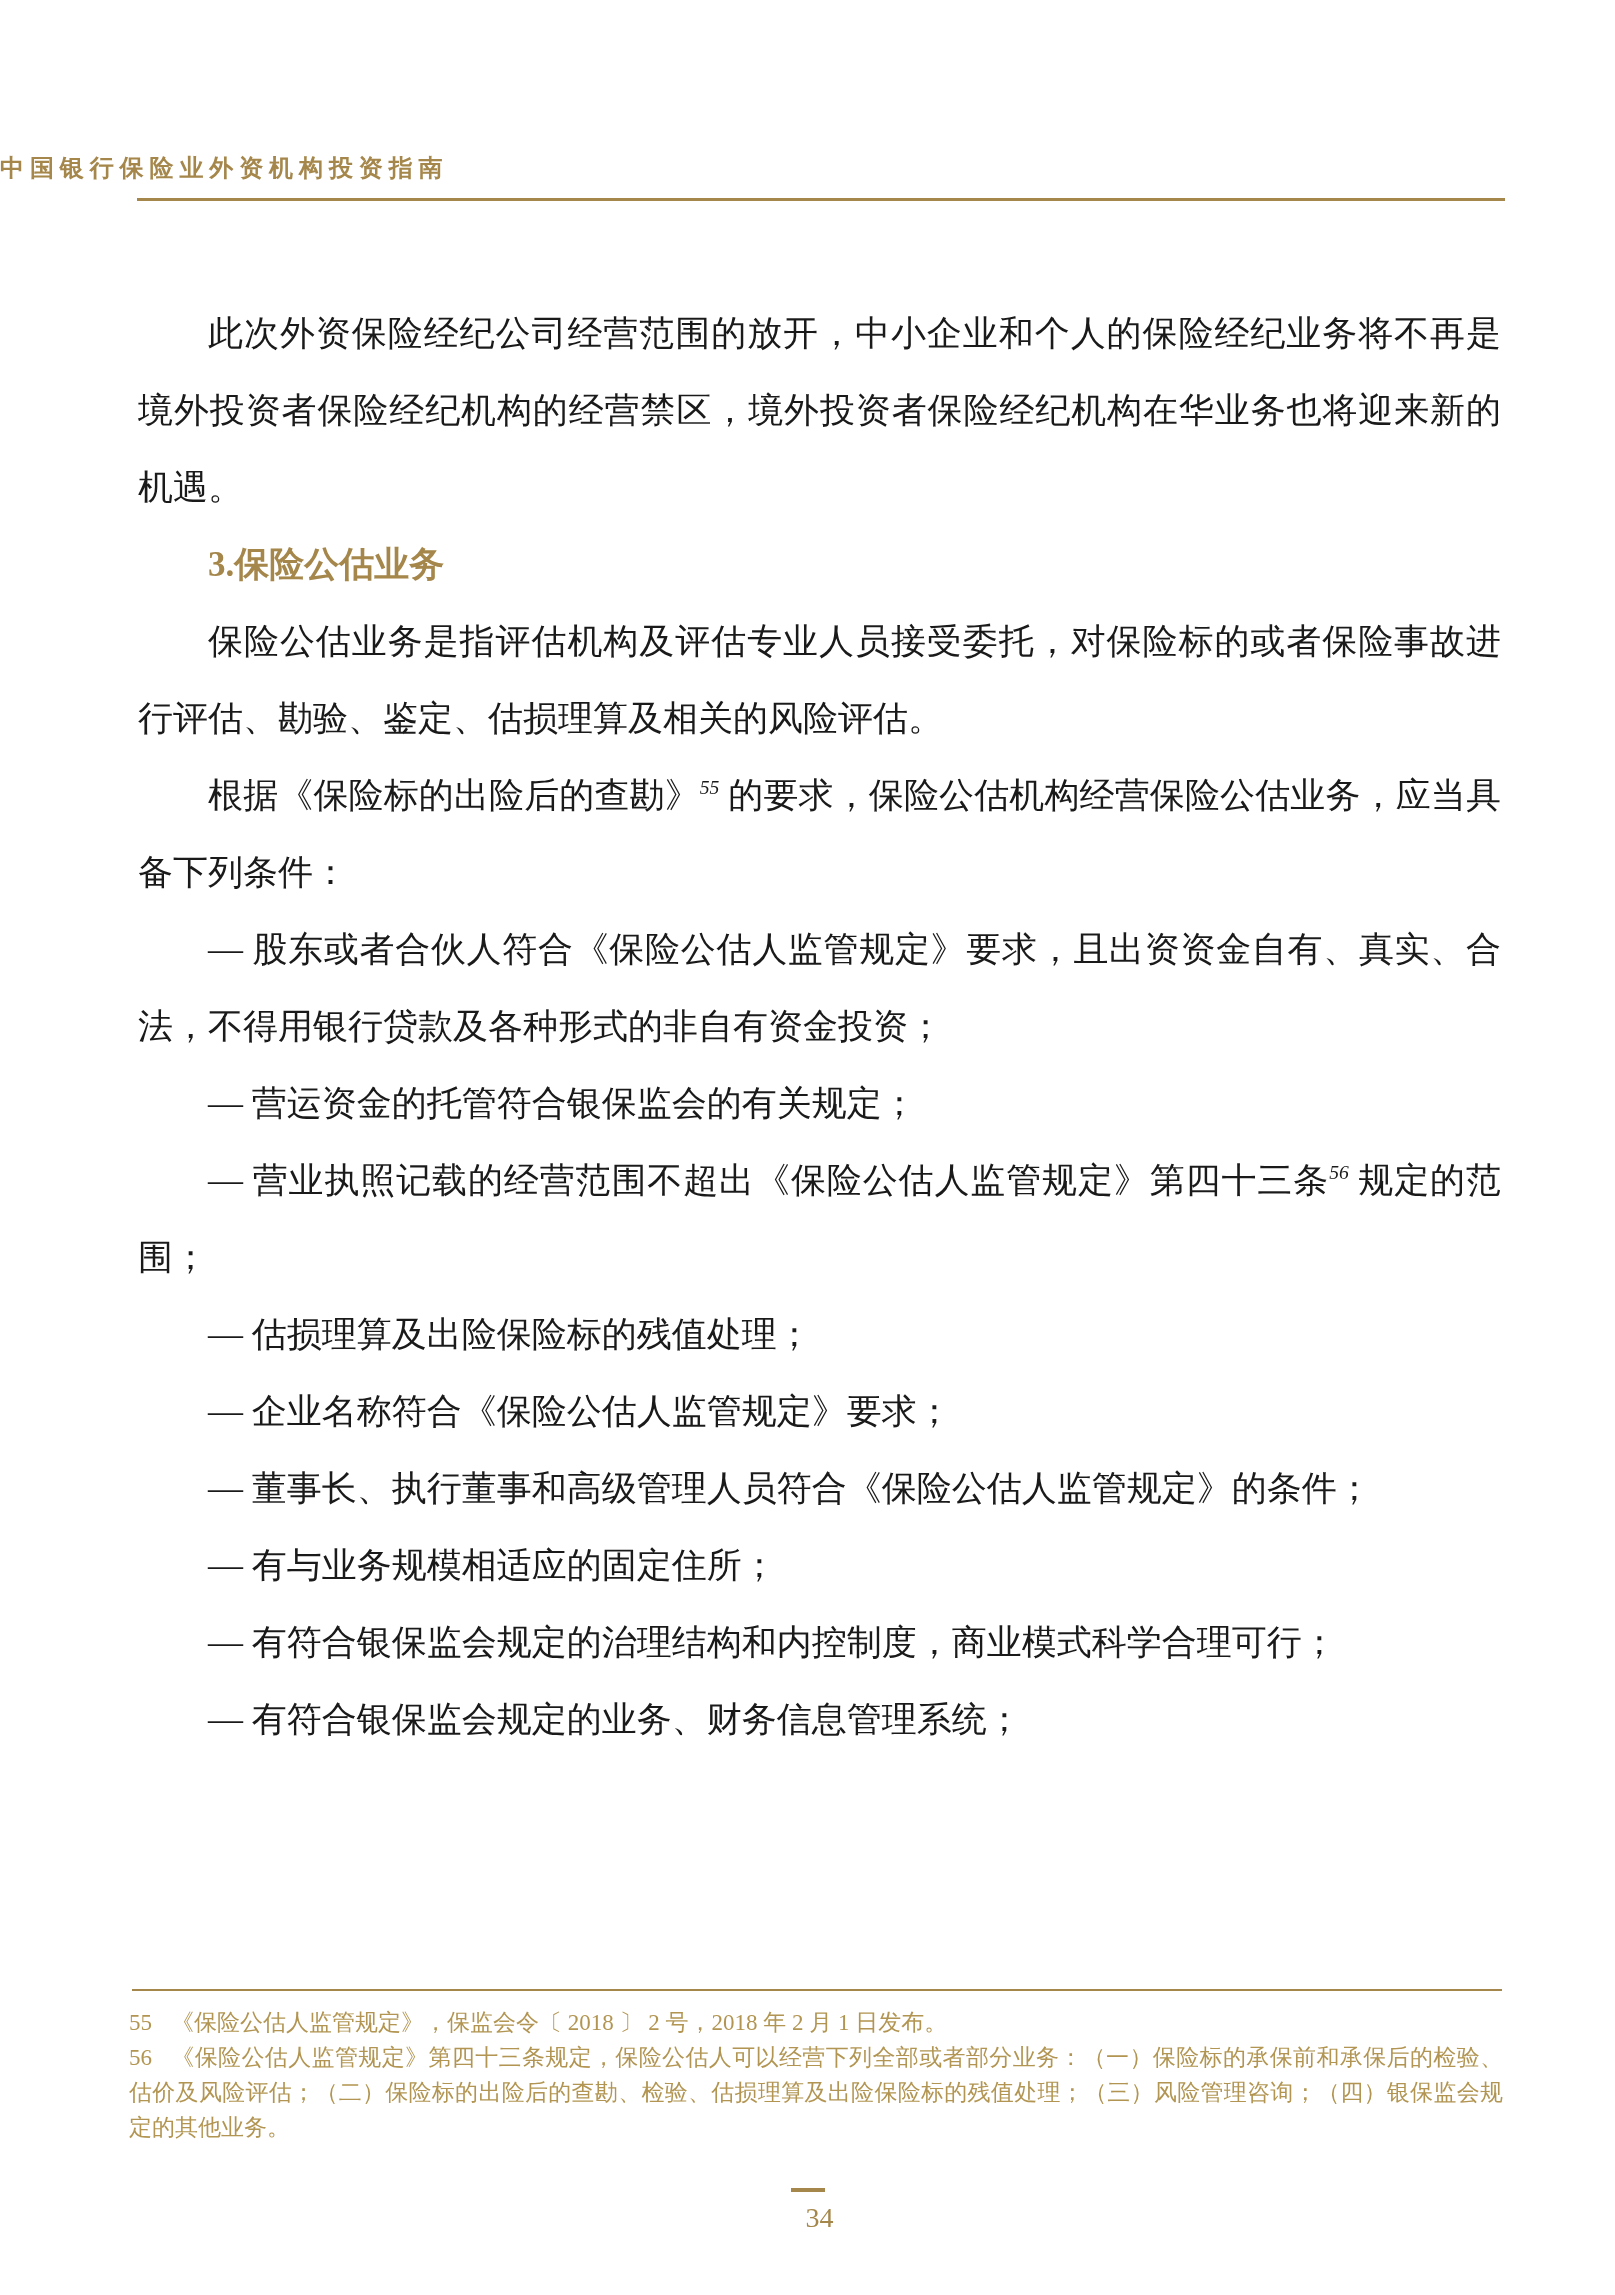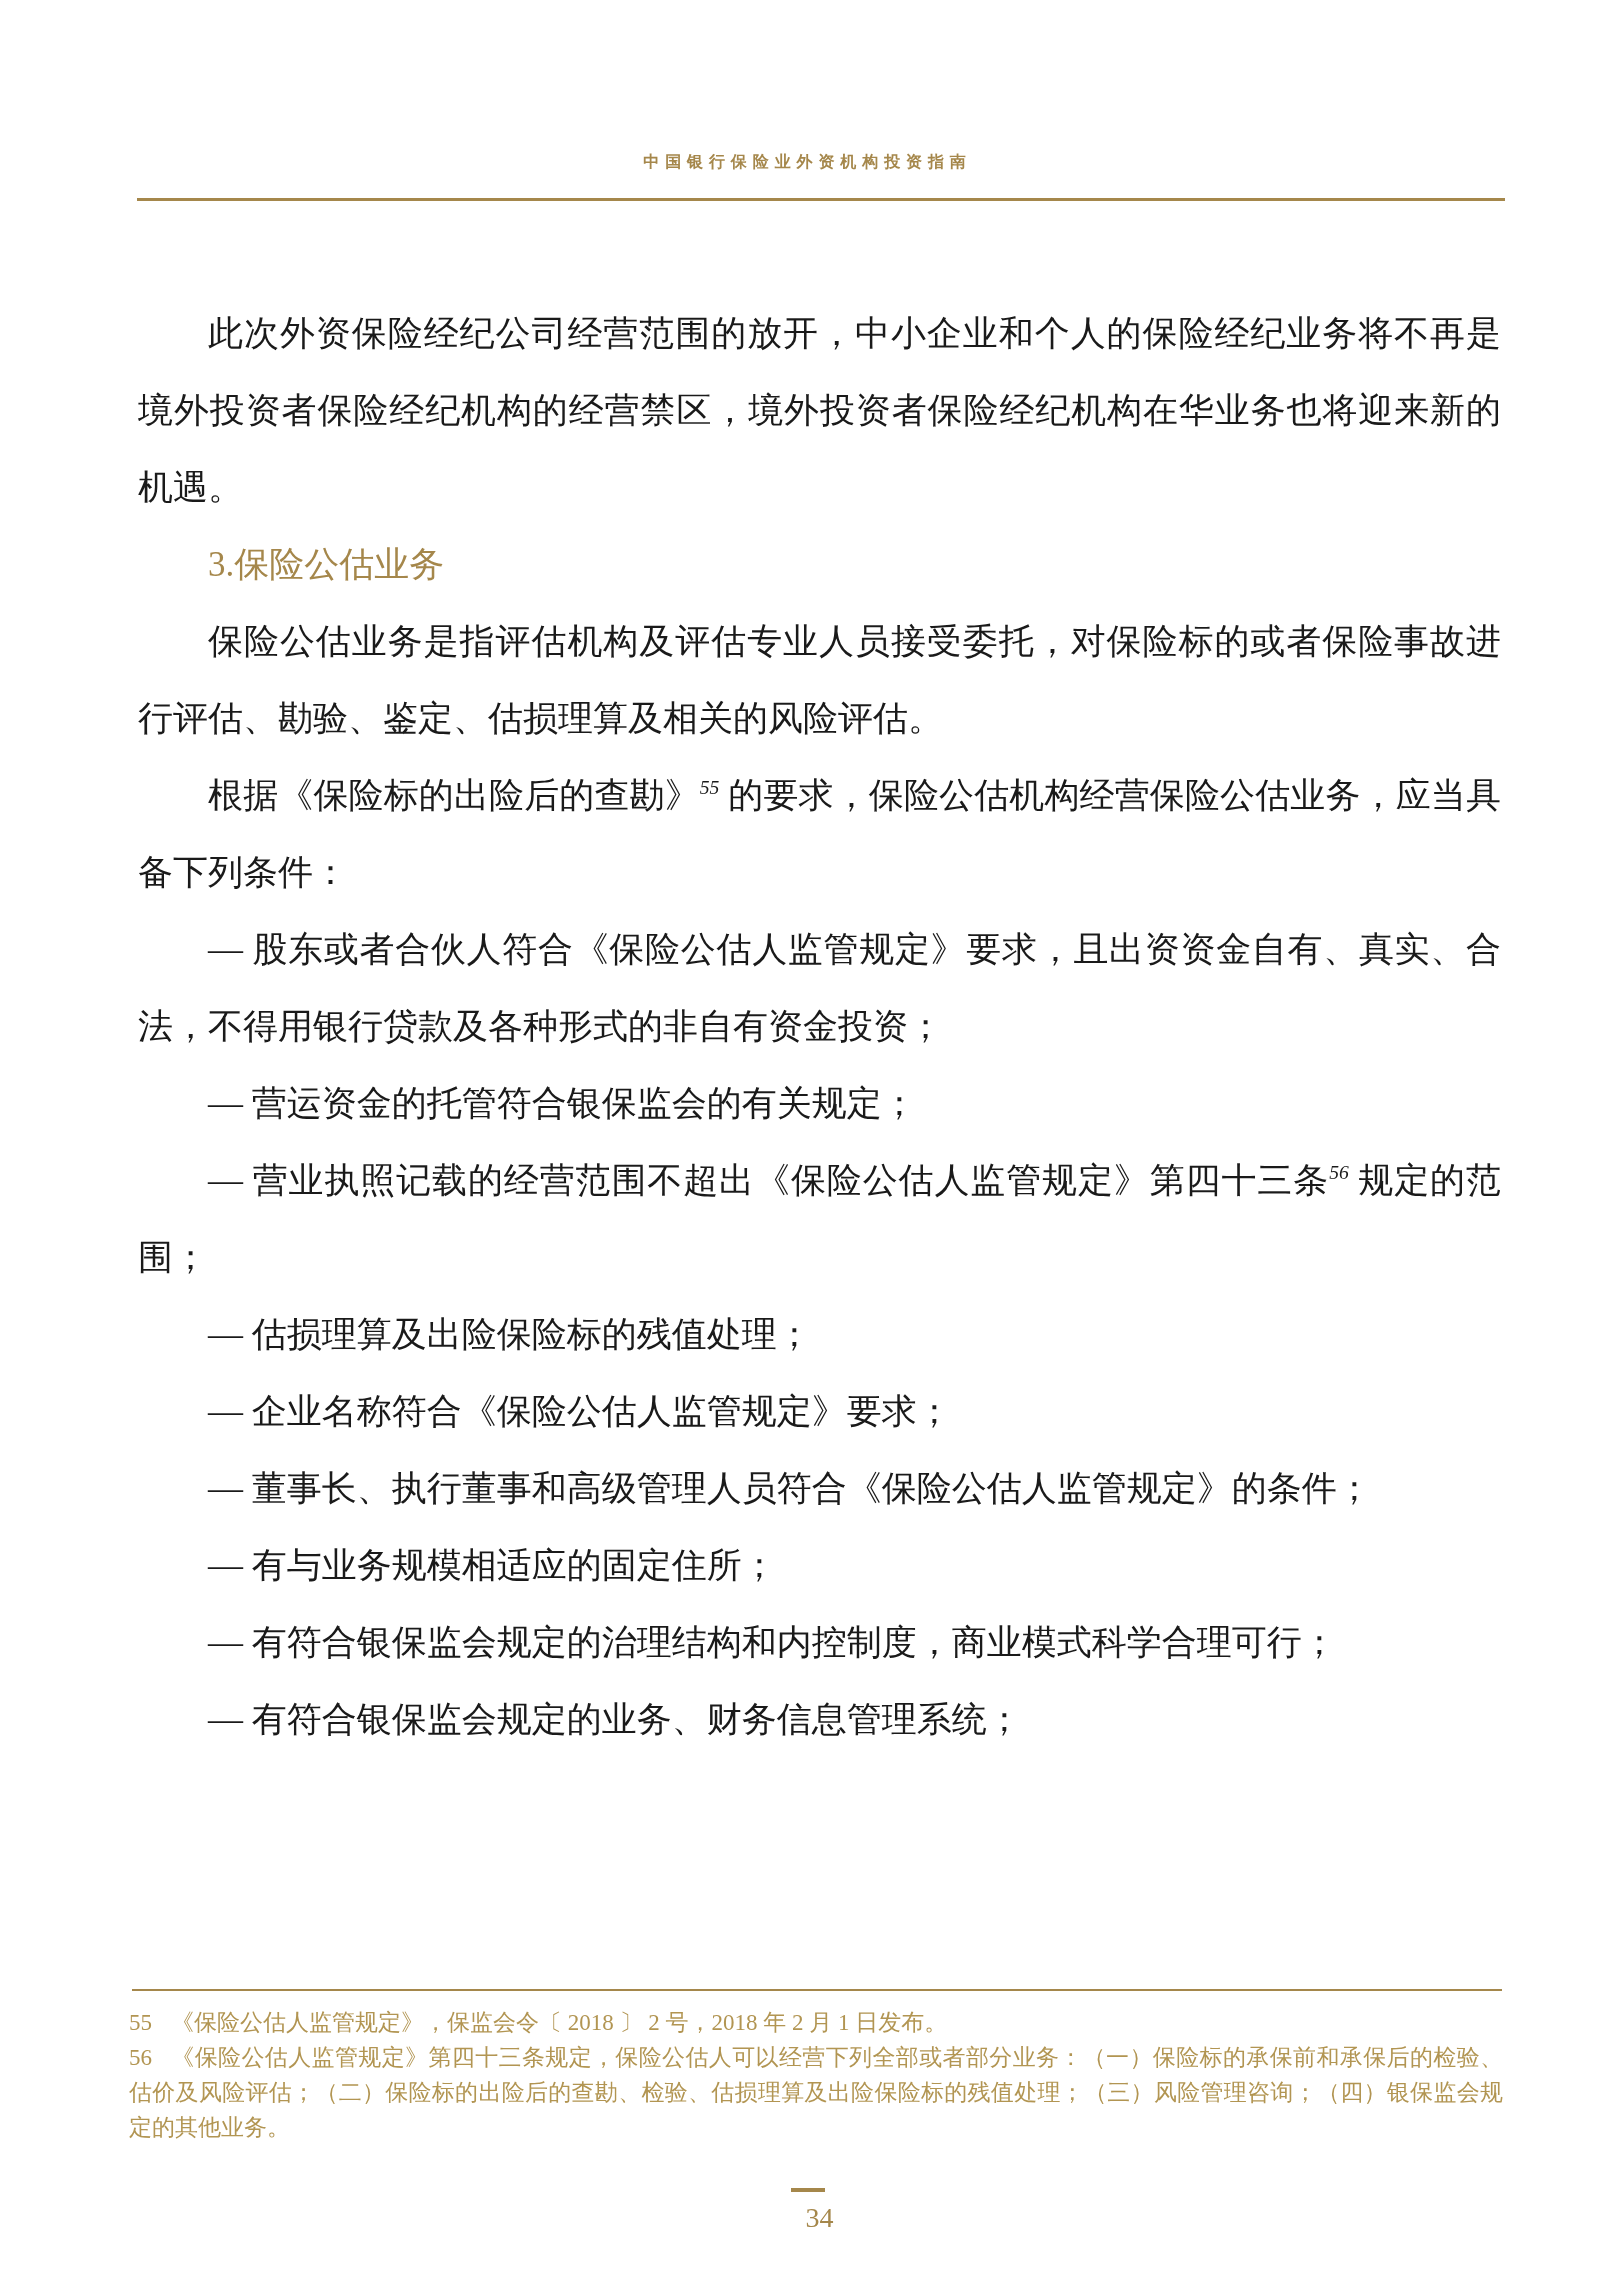--- a/index.html
+++ b/index.html
@@ -15,24 +15,23 @@
     margin: 0 auto;
     background: #ffffff;
     font-family: "Liberation Serif", "DejaVu Serif", serif;
     overflow: hidden;
   }
   .page-title {
     position: absolute;
     top: 152px;
     left: 0;
     width: 100%;
-    text-align: center;
     font-family: "Liberation Sans", "DejaVu Sans", sans-serif;
     font-weight: bold;
-    font-size: 16px;
+    font-size: 24px;
     letter-spacing: 5.9px;
     color: var(--gold);
     white-space: nowrap;
   }
   .header-rule {
     position: absolute;
     top: 198px;
     left: 137px;
     width: 1368px;
     height: 3px;
@@ -47,21 +46,21 @@
     line-height: 77px;
     color: var(--body_text);
     text-align: justify;
   }
   .body-block p {
     margin: 0;
     text-indent: 2em;
   }
   .section-heading {
     color: var(--gold);
-    font-weight: normal;
+    font-weight: bold;
   }
   sup.ref {
     font-style: italic;
     font-size: 0.56em;
     line-height: 0;
     vertical-align: super;
   }
   .footnote-rule {
     position: absolute;
     top: 1989px;

